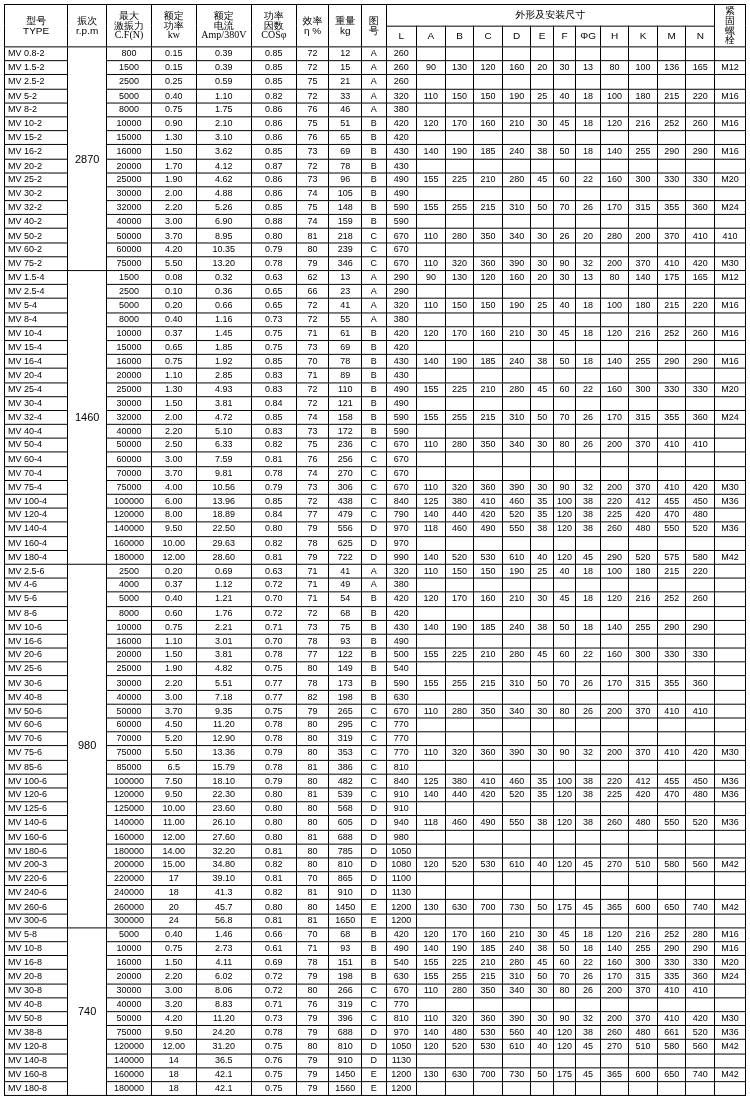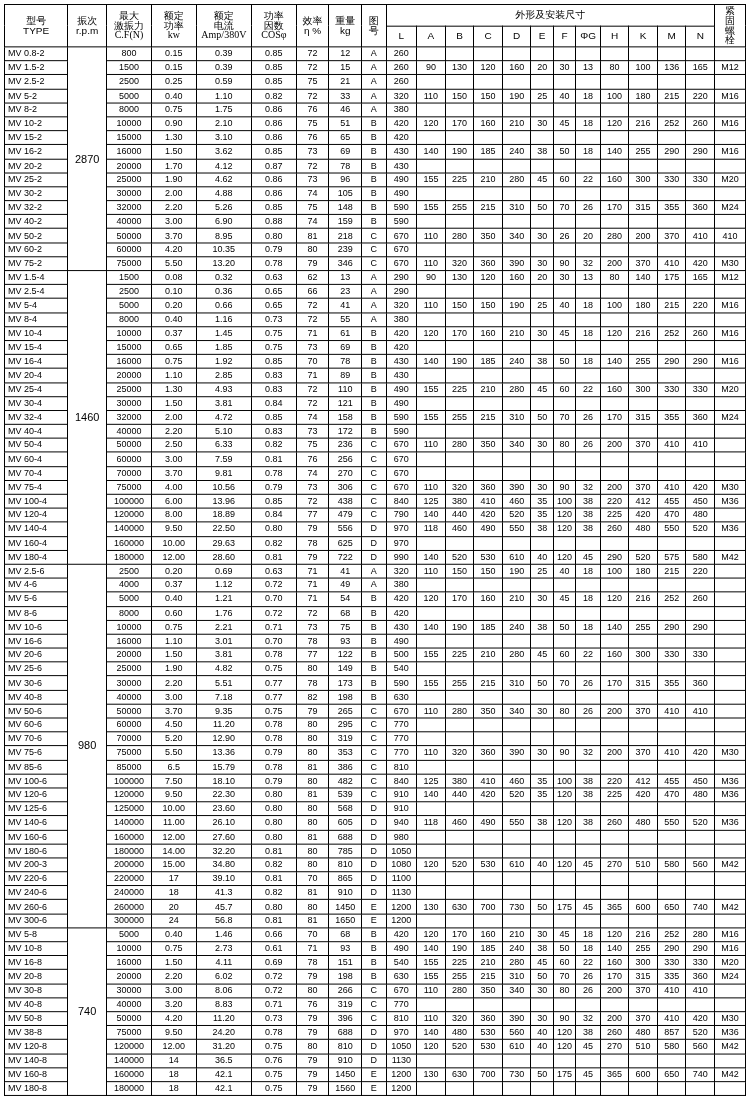--- a/index.html
+++ b/index.html
@@ -1739,21 +1739,21 @@
           <td>970</td>
           <td>140</td>
           <td>480</td>
           <td>530</td>
           <td>560</td>
           <td>40</td>
           <td>120</td>
           <td>38</td>
           <td>260</td>
           <td>480</td>
-          <td>857</td>
+          <td>661</td>
           <td>520</td>
           <td>M36</td>
         </tr>
         <tr>
           <td class="model">MV 120-8</td>
           <td>120000</td>
           <td>12.00</td>
           <td>31.20</td>
           <td>0.75</td>
           <td>80</td>

